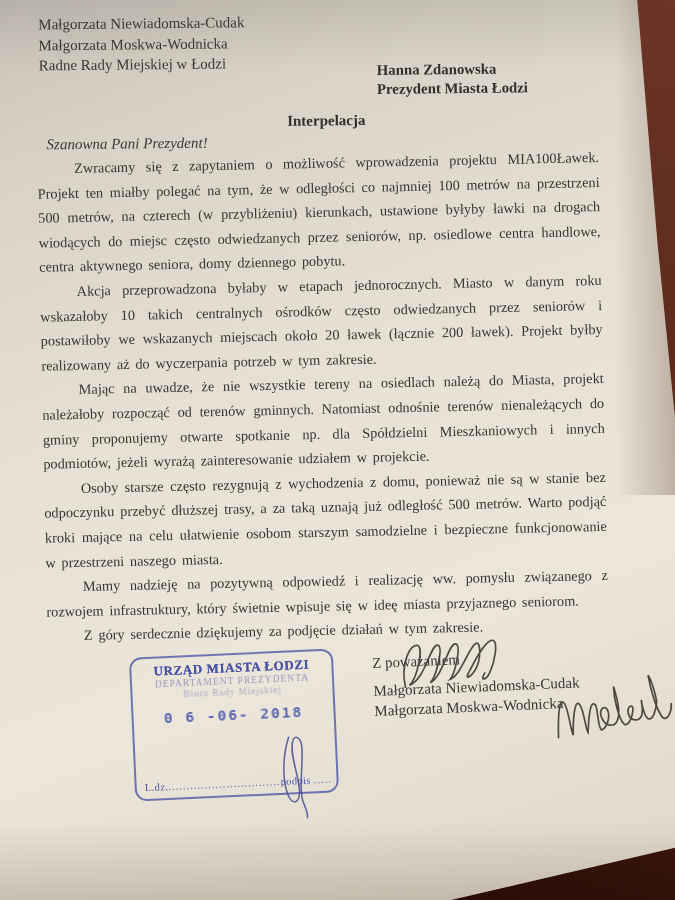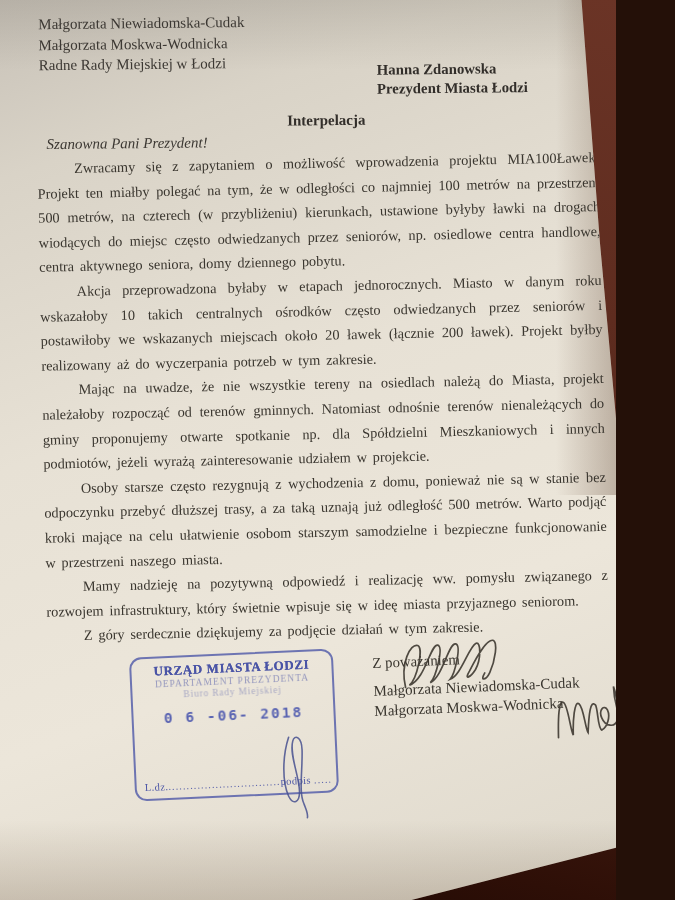--- a/index.html
+++ b/index.html
@@ -1,16 +1,16 @@
 <!DOCTYPE html>
 <html><head>
 <meta charset="utf-8">
 <style>
   html,body{margin:0;padding:0;background:#241008;}
-  .scene{position:relative;width:616px;height:900px;overflow:hidden;
+  .scene{position:relative;width:675px;height:900px;overflow:hidden;
          font-family:"Liberation Serif",serif;}
   .wood{position:absolute;inset:0;
         background:linear-gradient(195deg,#6b3426 0%,#5e2c1f 30%,#54261a 55%,#2e0f07 85%,#180602 100%);}
   .paper{position:absolute;inset:0;
          clip-path:polygon(0% 0%,94.4% 0%,97.4% 27%,100% 46.5%,100% 94.2%,66.8% 100%,0% 100%);
          background:linear-gradient(160deg,#c7c1b7 0%,#d9d3c7 16%,#e7e1d5 42%,#ece6da 68%,#ded8cb 100%);}
   .shade-right{position:absolute;top:0;right:0;width:60px;height:55%;
          background:linear-gradient(to left,rgba(72,42,22,.28),rgba(72,42,22,0));}
   .shade-bottom{position:absolute;left:0;right:0;bottom:0;height:80px;
          background:linear-gradient(to top,rgba(80,55,30,.20),rgba(80,55,30,0));}

